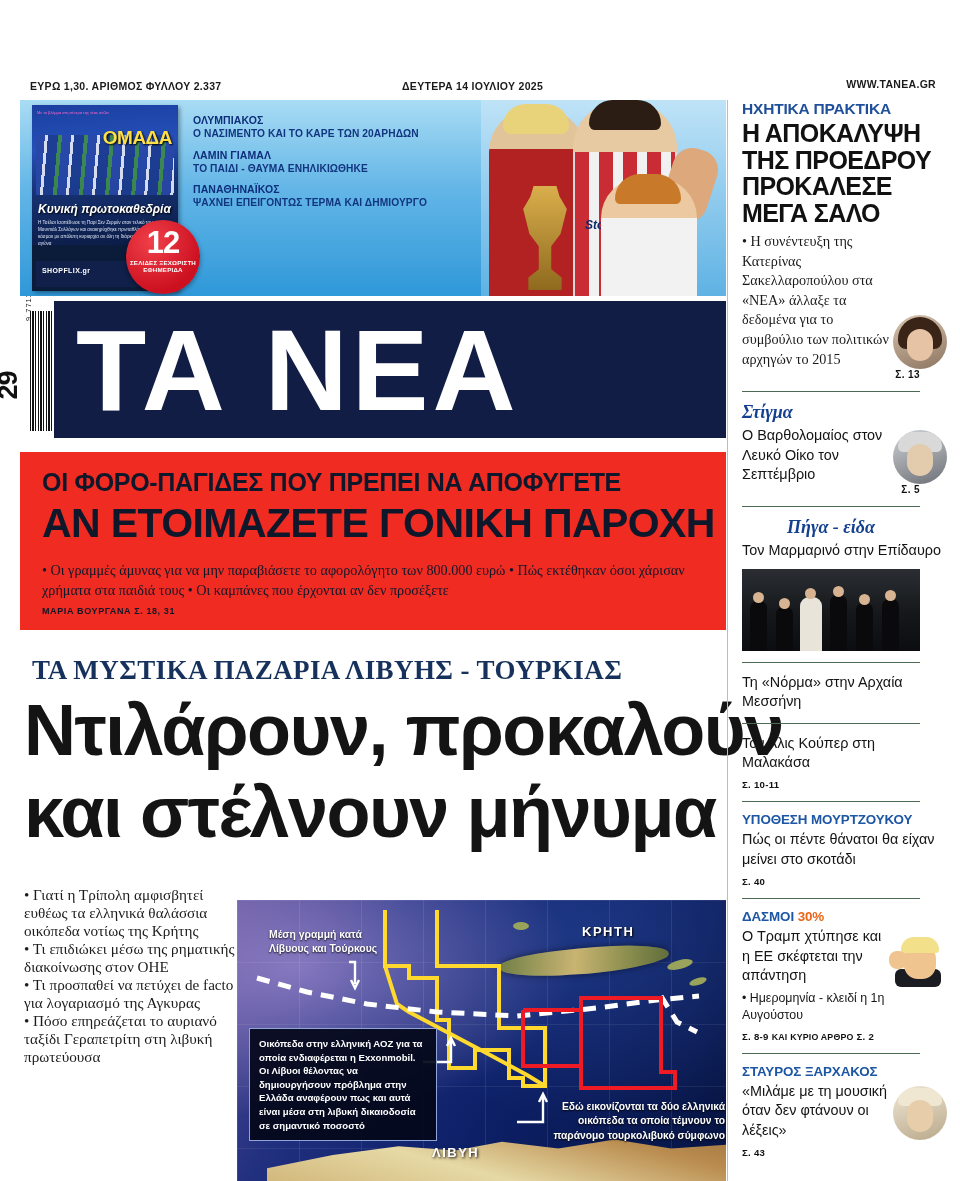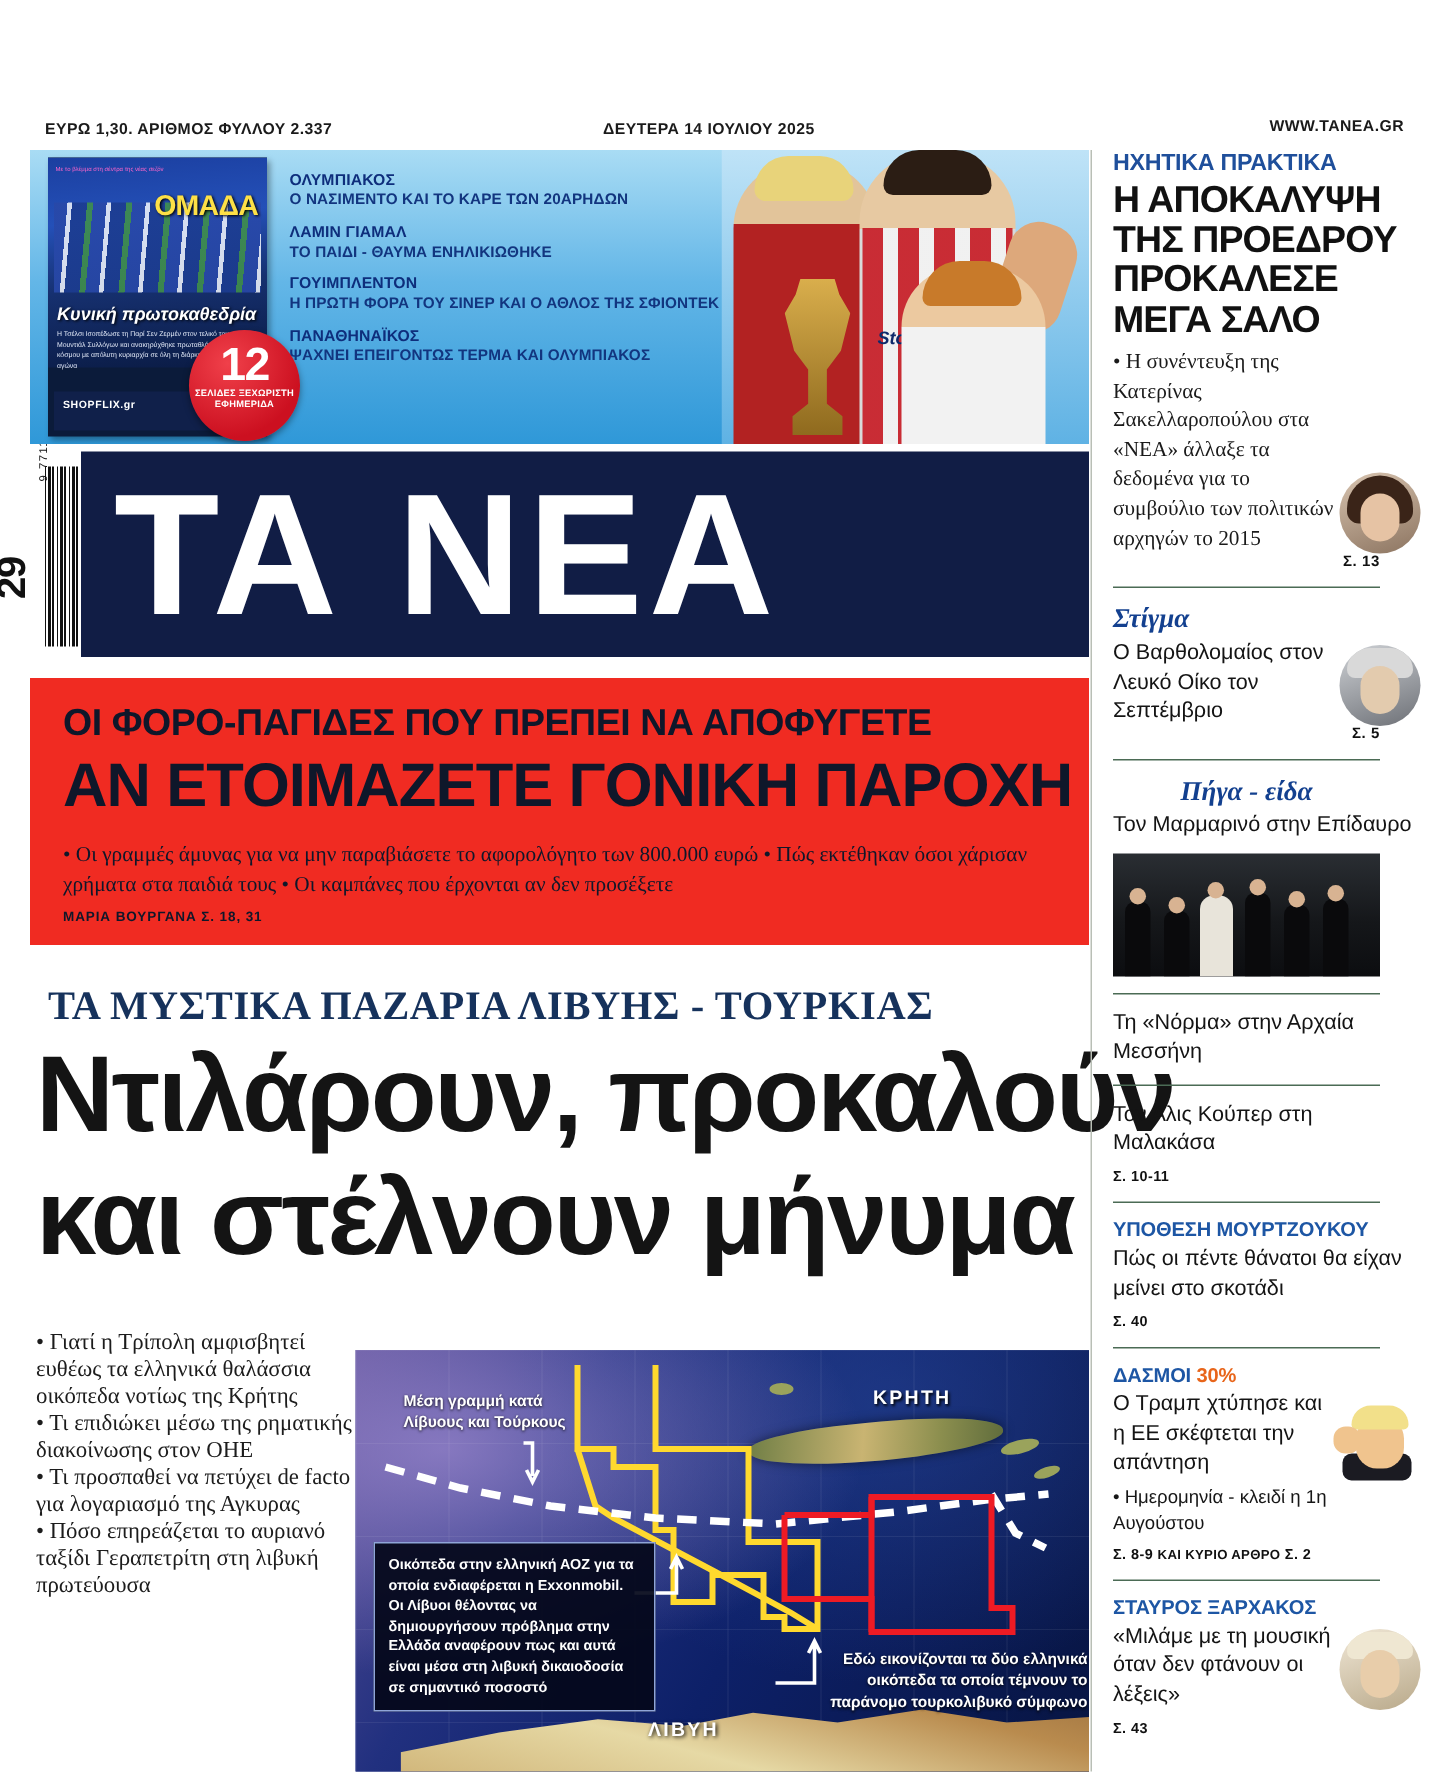--- a/index.html
+++ b/index.html
@@ -216,26 +216,22 @@
     <div class="sportlist">
       <div class="sp-item">
         <div class="sp-k">ΟΛΥΜΠΙΑΚΟΣ</div>
         <div class="sp-t">Ο ΝΑΣΙΜΕΝΤΟ ΚΑΙ ΤΟ ΚΑΡΕ ΤΩΝ 20ΑΡΗΔΩΝ</div>
       </div>
       <div class="sp-item">
         <div class="sp-k">ΛΑΜΙΝ ΓΙΑΜΑΛ</div>
         <div class="sp-t">ΤΟ ΠΑΙΔΙ - ΘΑΥΜΑ ΕΝΗΛΙΚΙΩΘΗΚΕ</div>
       </div>
       <div class="sp-item">
-        <div class="sp-k">ΓΟΥΙΜΠΛΕΝΤΟΝ</div>
-        <div class="sp-t">Η ΠΡΩΤΗ ΦΟΡΑ ΤΟΥ ΣΙΝΕΡ ΚΑΙ Ο ΑΘΛΟΣ ΤΗΣ ΣΦΙΟΝΤΕΚ</div>
-      </div>
-      <div class="sp-item">
         <div class="sp-k">ΠΑΝΑΘΗΝΑΪΚΟΣ</div>
-        <div class="sp-t">ΨΑΧΝΕΙ ΕΠΕΙΓΟΝΤΩΣ ΤΕΡΜΑ ΚΑΙ ΟΛΥΜΠΙΑΚΟΣ</div>
+        <div class="sp-t">ΨΑΧΝΕΙ ΕΠΕΙΓΟΝΤΩΣ ΤΕΡΜΑ ΚΑΙ ΔΗΜΙΟΥΡΓΟ</div>
       </div>
     </div>
 
     <div class="ban-photo">
       <div class="bp-sky"></div>
       <div class="bp-p1"></div>
       <div class="bp-hair1"></div>
       <div class="bp-p2"></div>
       <div class="bp-stripes"></div>
       <div class="bp-stoix">Stoix</div>

